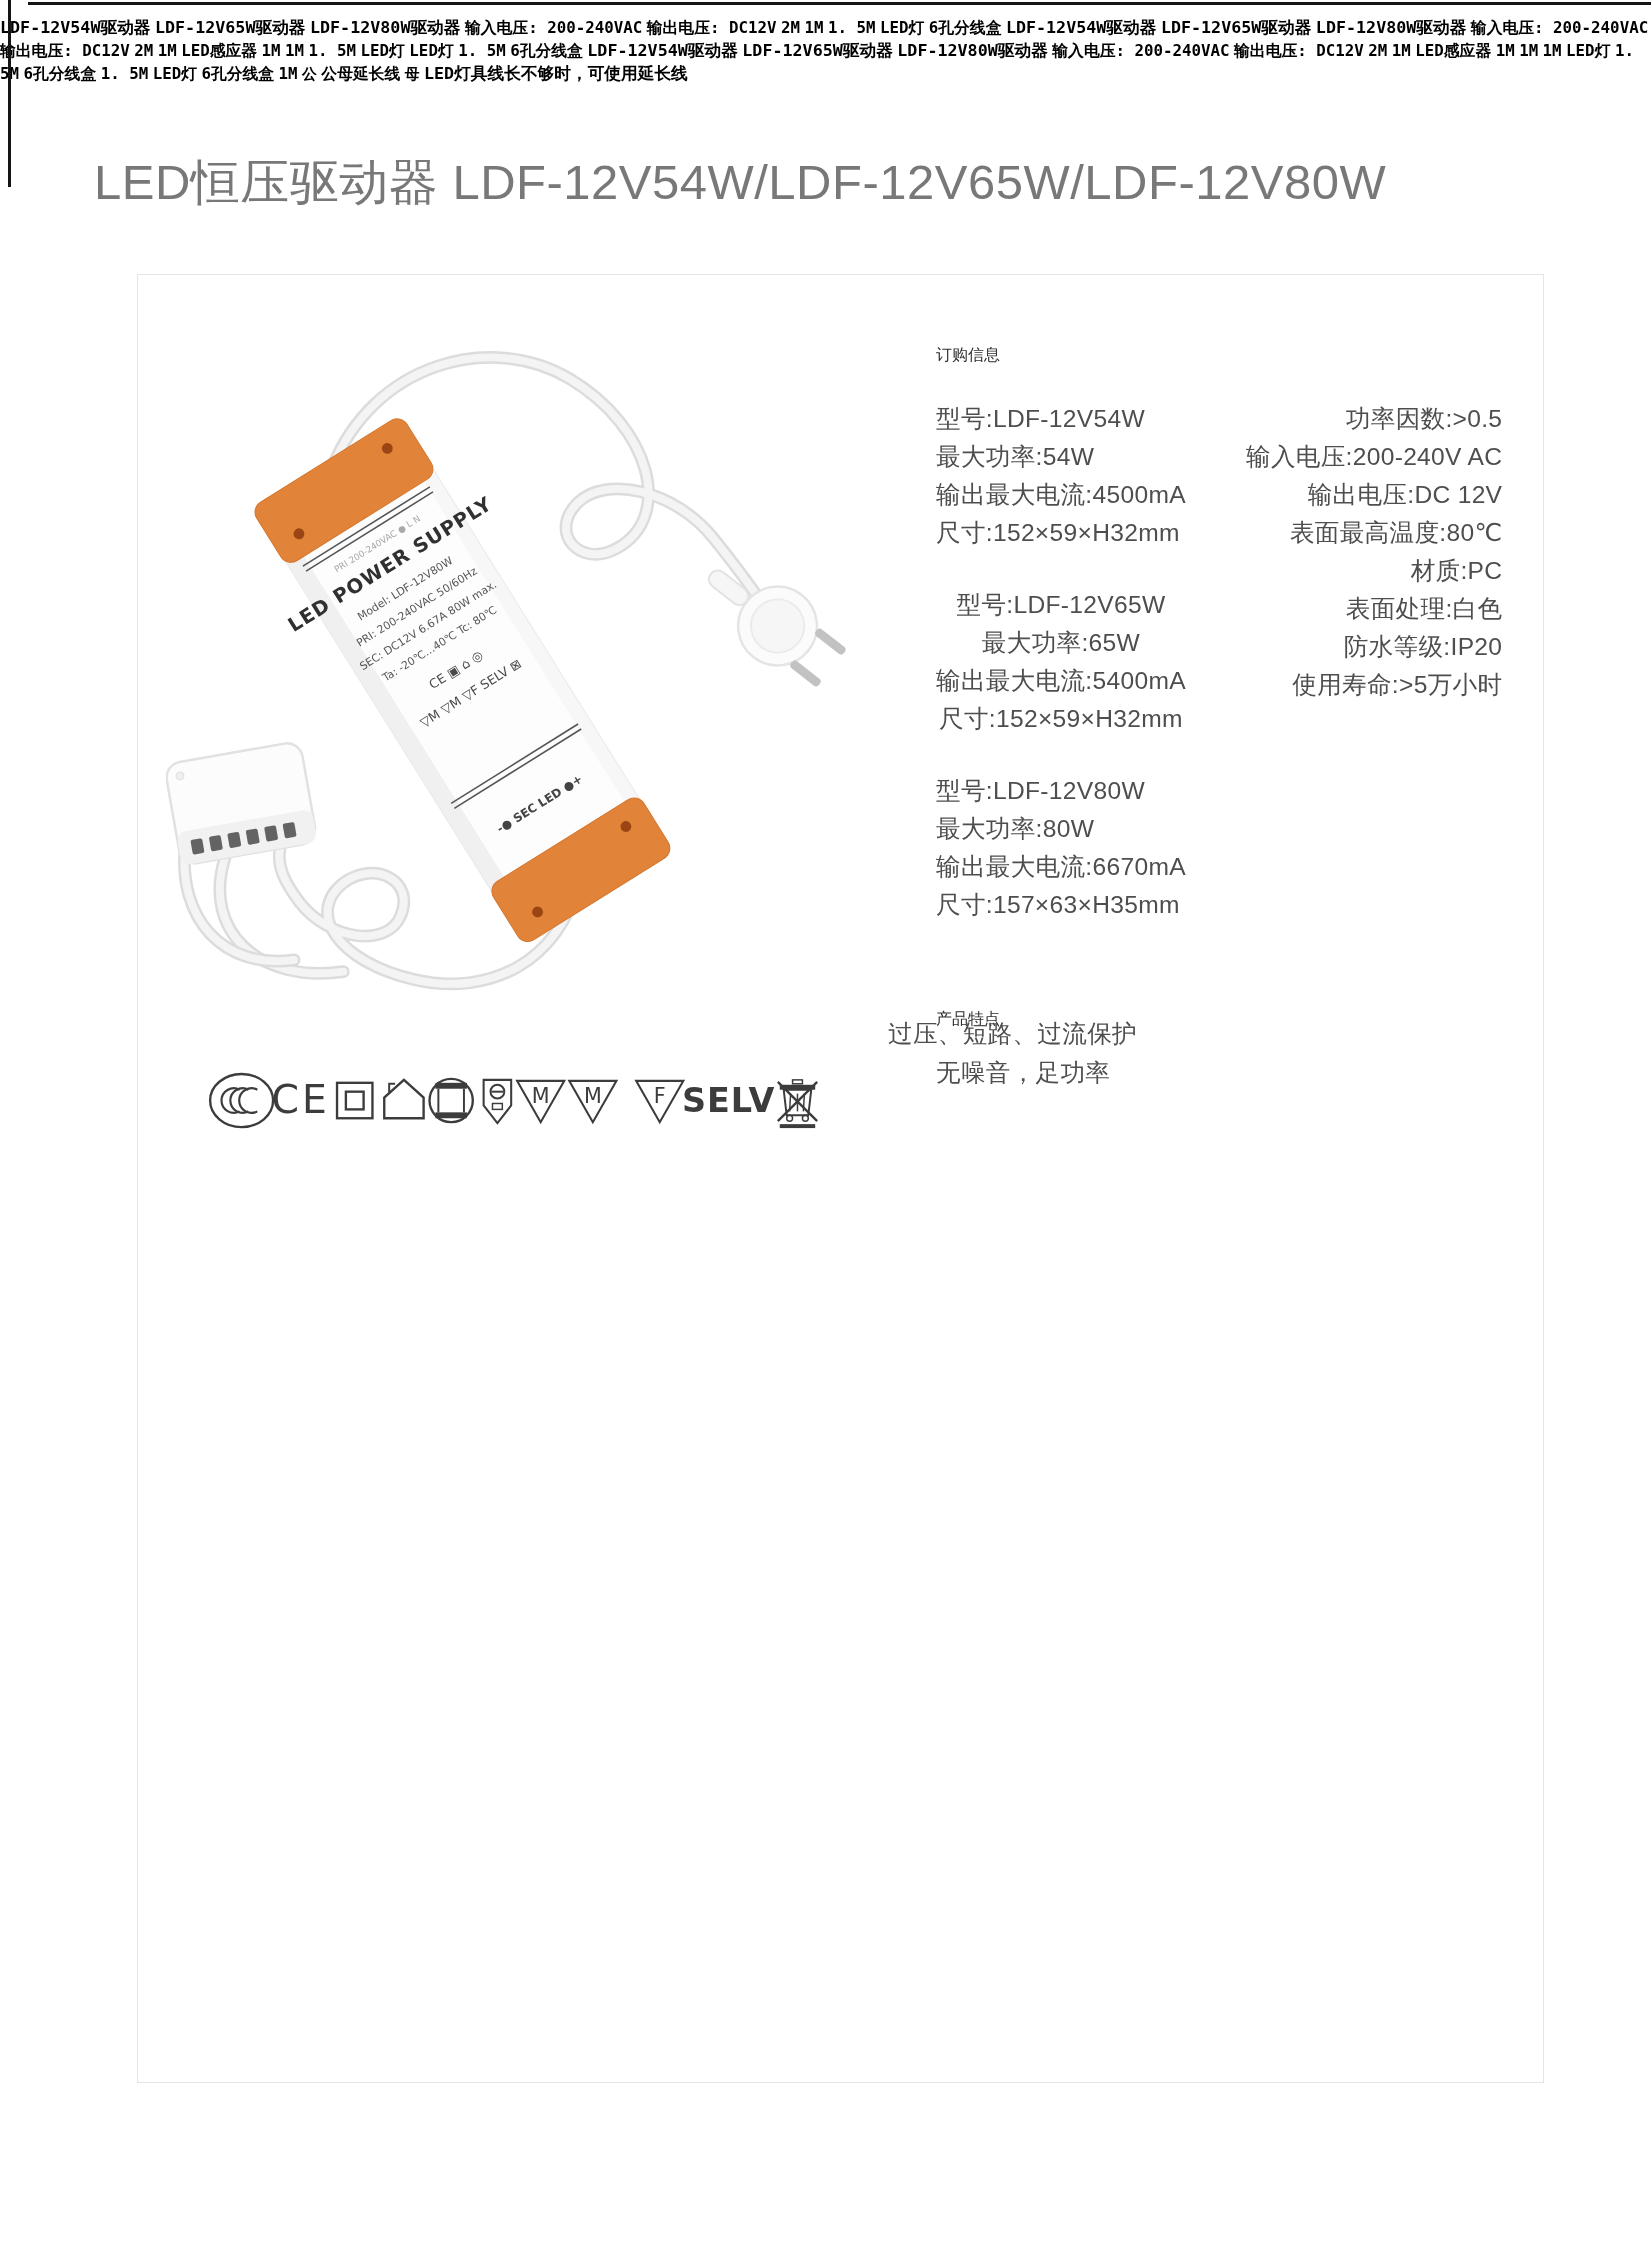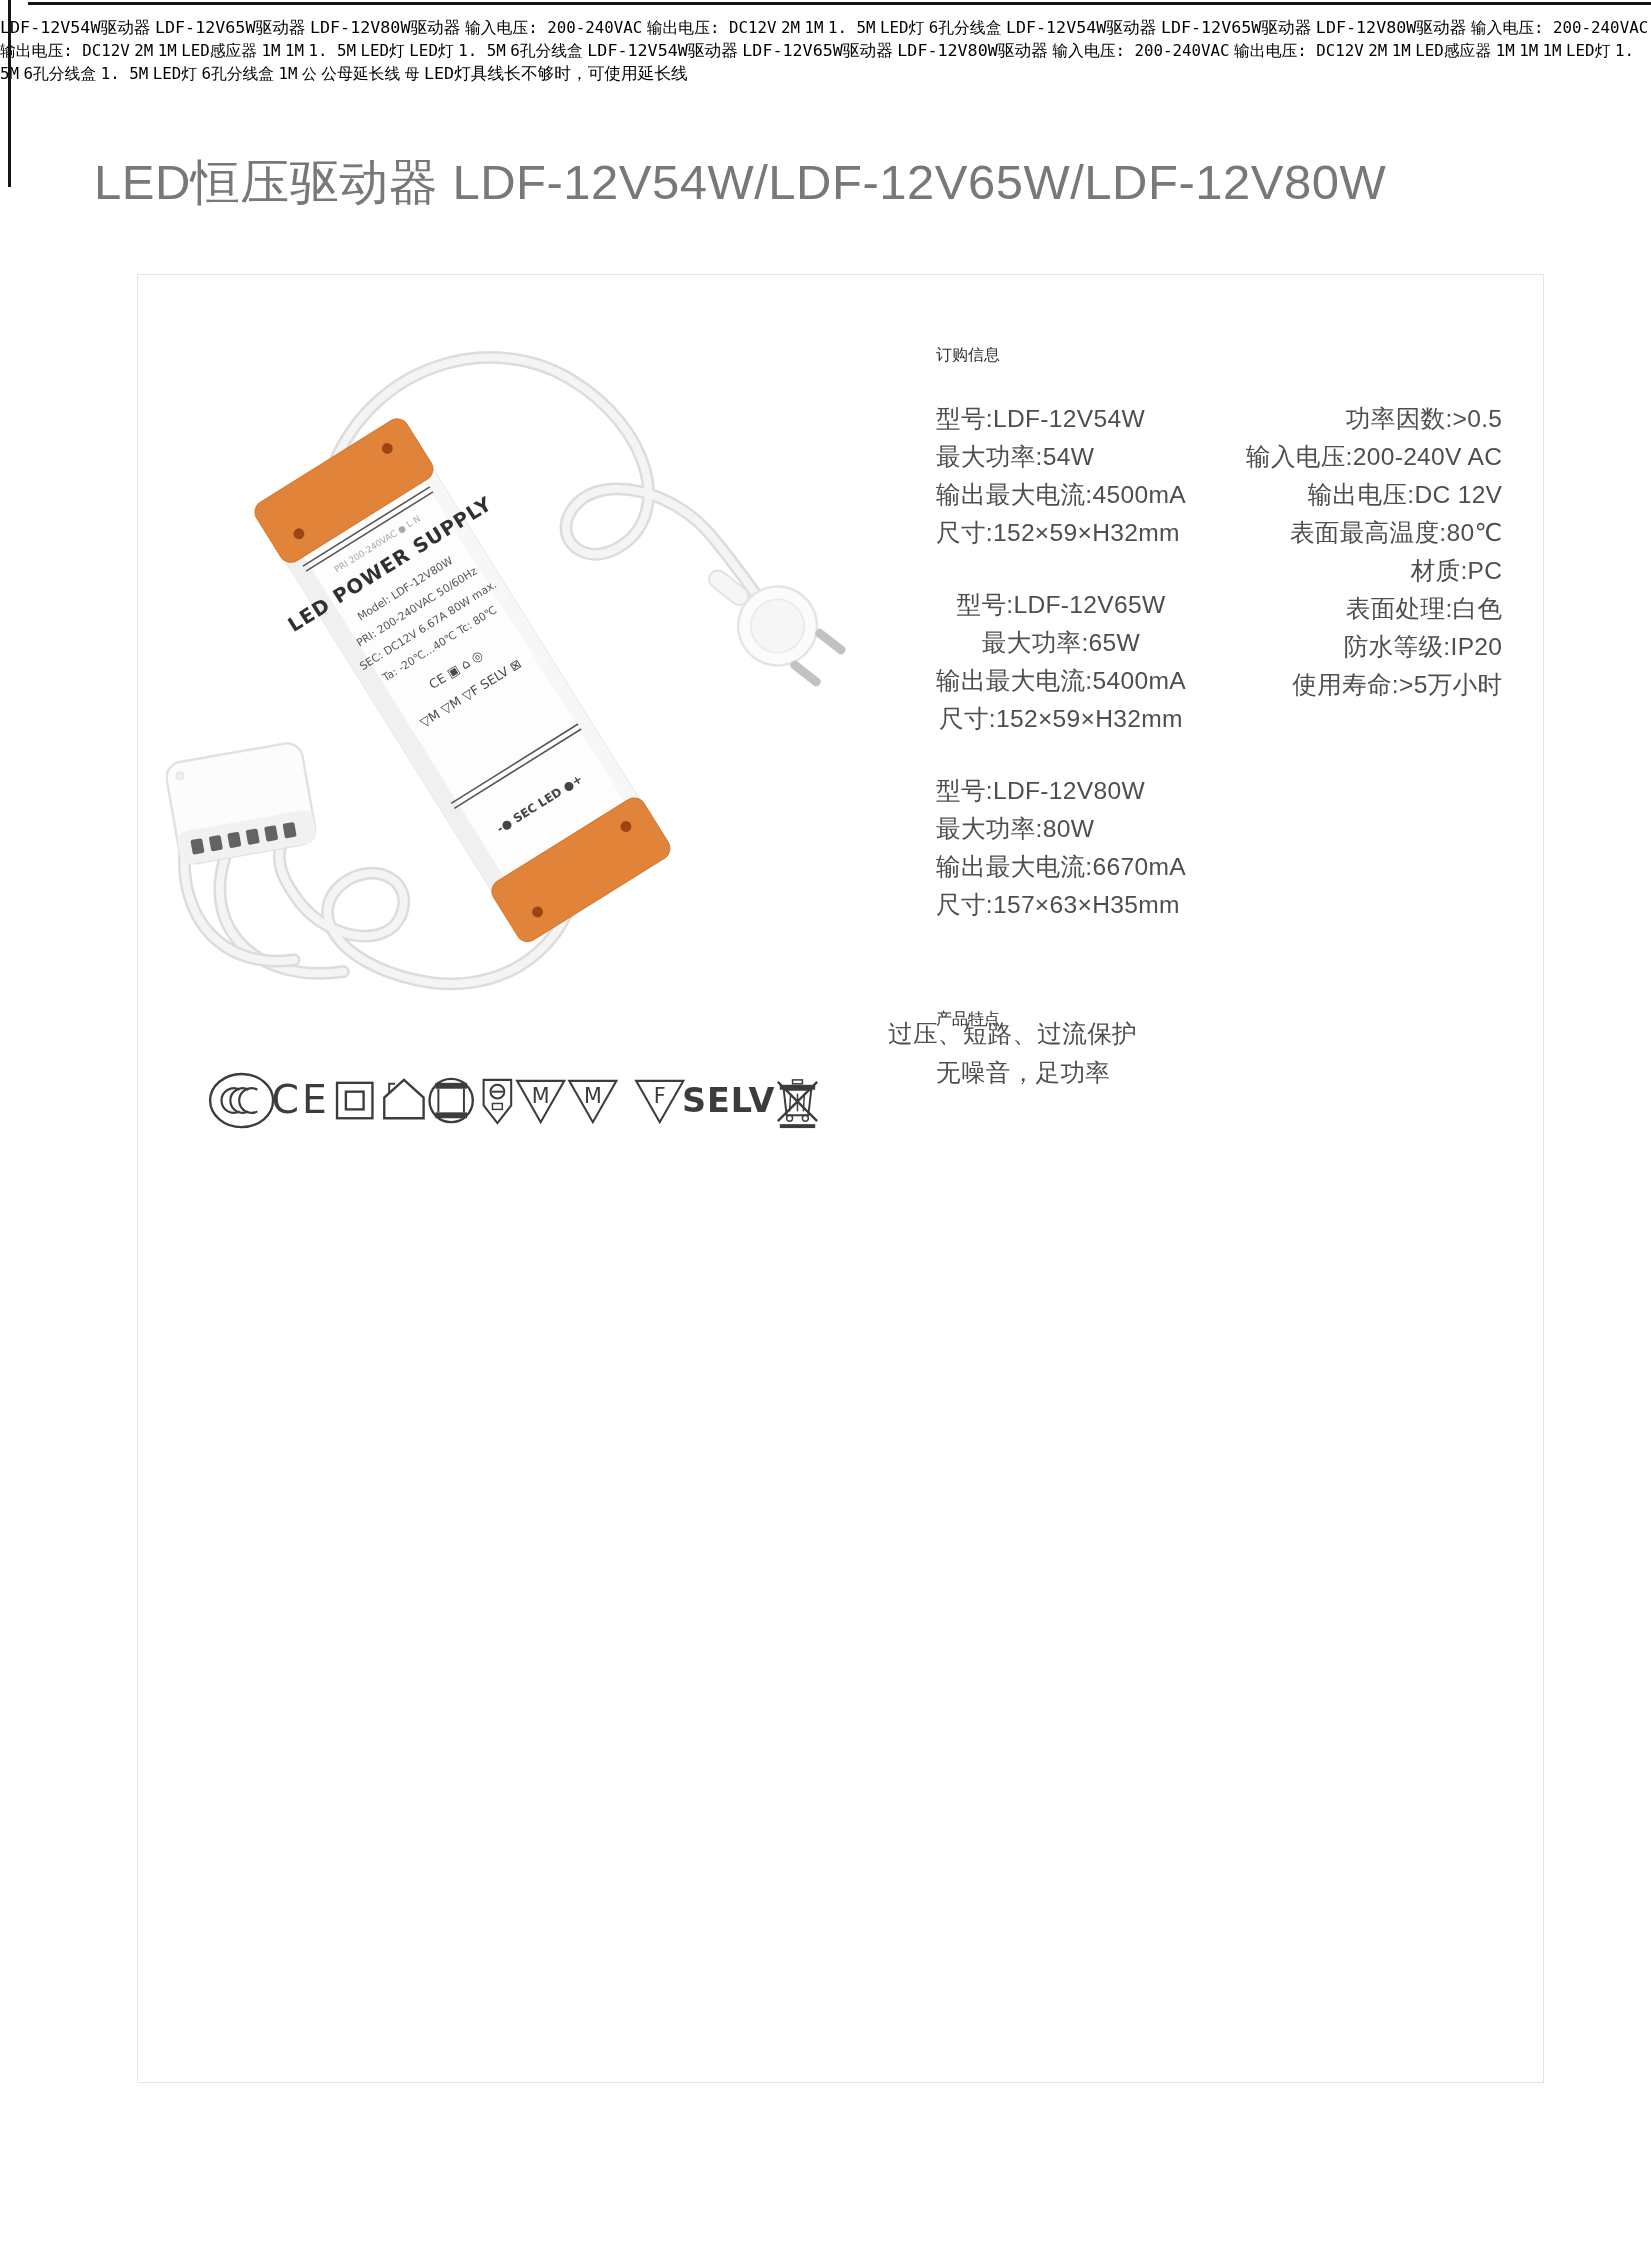--- a/index.html
+++ b/index.html
@@ -12,21 +12,21 @@
   .crop-top{left:27.6px;top:2px;width:1624px;height:3px;background:#151515;}
   .crop-left{left:7.9px;top:0;width:3px;height:187px;background:#151515;}
   .page-title{left:94px;top:150px;font-size:49px;color:#787878;letter-spacing:0.5px;white-space:nowrap;font-weight:400;}
   .frame{left:137px;top:274px;width:1405px;height:1807px;border:1px solid #e4e4e4;background:#fff;}
   .sec-heading{font-size:16px;font-weight:400;color:#2d2d2d;white-space:nowrap;}
   .spec-block{font-size:24.6px;color:#4e4e4e;line-height:38px;white-space:nowrap;letter-spacing:0.3px;}
   svg text{user-select:none;}
   .dln{stroke:#4a4a4a;stroke-width:1.35;fill:none;}
   .dfw{fill:#ffffff;}
   .cbl{stroke:#4a4a4a;stroke-width:4.2;fill:none;}
-  .cblw{stroke:#ffffff;stroke-width:2.2;fill:none;}
+  .cblw{stroke:#ffffff;stroke-width:2.2;fill:none;font-weight:bold;}
   .dt{font-family:"DejaVu Sans Mono","DejaVu Sans",monospace;fill:#3f3f3f;}
   .t15{font-size:14.8px;} .t16{font-size:15.8px;} .t17{font-size:16.7px;}
   .ic{stroke:#3c3c3c;stroke-width:2.4;fill:none;}
   .icf{fill:#3c3c3c;stroke:none;}
   .ictxt{font-family:"DejaVu Sans","Liberation Sans",sans-serif;fill:#3c3c3c;}
   .cordA{stroke:#dcdcdc;stroke-width:13;fill:none;stroke-linecap:round;}
   .cordB{stroke:#f4f4f4;stroke-width:8;fill:none;stroke-linecap:round;}
   .lbl{font-family:"DejaVu Sans","Liberation Sans",sans-serif;}
 </style>
 </head>

